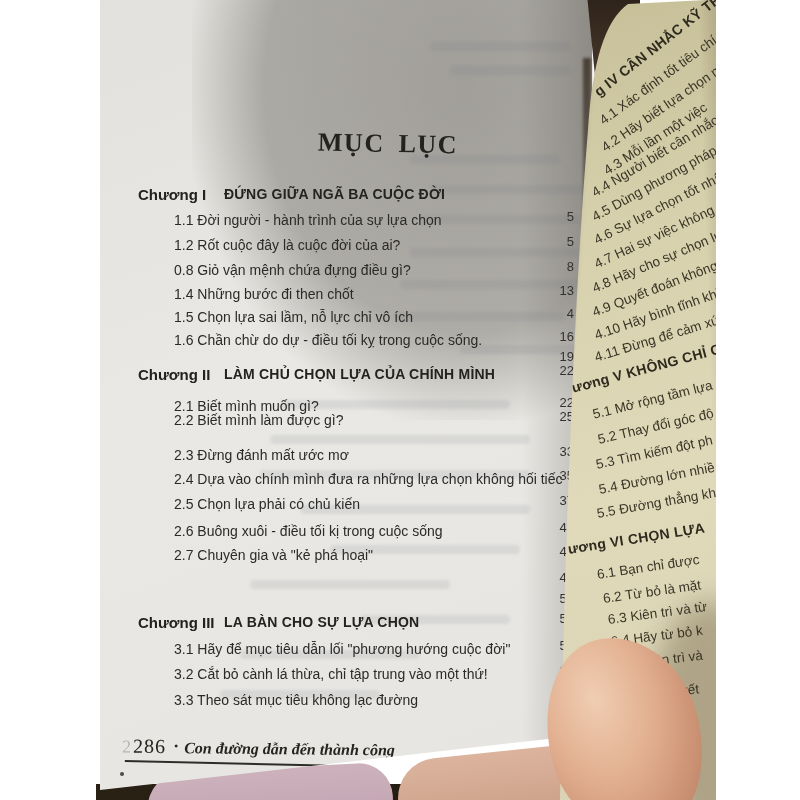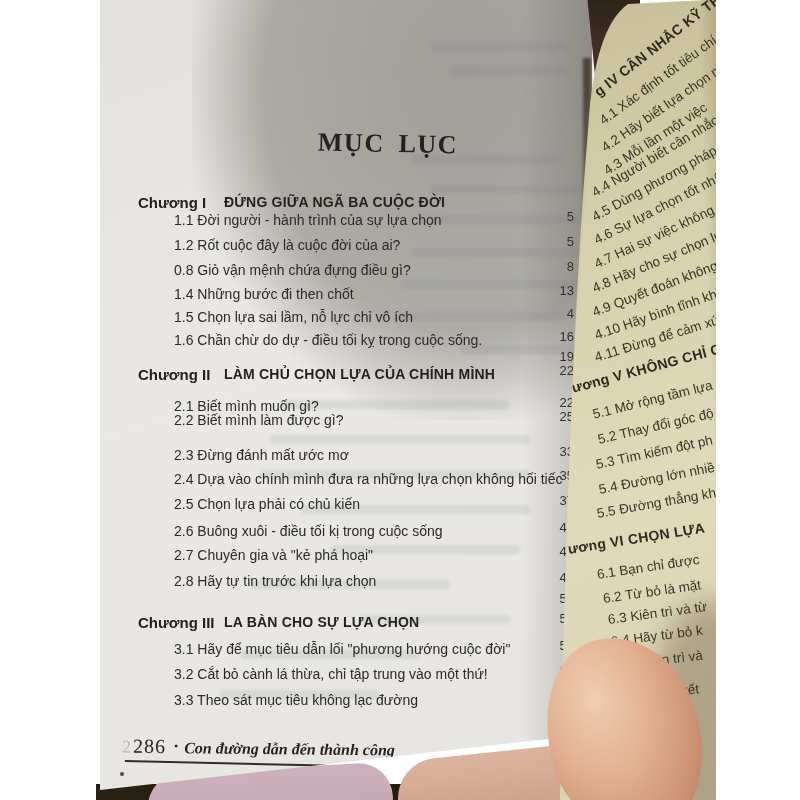--- a/index.html
+++ b/index.html
@@ -99,21 +99,21 @@
         <div class="ghost" style="left: 230px; top: 545px; width: 190px;"></div>
         <div class="ghost" style="left: 150px; top: 580px; width: 200px;"></div>
         <div class="ghost" style="left: 260px; top: 615px; width: 150px;"></div>
         <div class="ghost" style="left: 140px; top: 650px; width: 180px;"></div>
         <div class="ghost" style="left: 120px; top: 690px; width: 160px;"></div>
       </div>
 
     <h1 class="page-title">MỤC LỤC</h1>
 
     <div id="toc-rows">
-        <div class="trow chapter" style="top: 194px; padding-left: 18px;">
+        <div class="trow chapter" style="top: 186px; padding-left: 18px;">
           <span class="ch-label">Chương I</span>
           <span class="ch-title">ĐỨNG GIỮA NGÃ BA CUỘC ĐỜI</span>
         </div>
         <div class="trow item" style="top: 212px;">
           <span class="item-text">1.1 Đời người - hành trình của sự lựa chọn</span>
           <span class="pnum">5</span>
         </div>
         <div class="trow item" style="top: 237px;">
           <span class="item-text">1.2 Rốt cuộc đây là cuộc đời của ai?</span>
           <span class="pnum">5</span>
@@ -164,21 +164,20 @@
         </div>
         <div class="trow item" style="top: 523px;">
           <span class="item-text">2.6 Buông xuôi - điều tối kị trong cuộc sống</span>
           <span class="pnum">43</span>
         </div>
         <div class="trow item" style="top: 547px;">
           <span class="item-text">2.7 Chuyên gia và "kẻ phá hoại"</span>
           <span class="pnum">46</span>
         </div>
         <div class="trow item" style="top: 573px;">
-          <span class="item-text">2.8 Hãy tự tin trước khi lựa chọn</span>
           <span class="pnum">47</span>
         </div>
         <div class="trow gap" style="top: 594px;">
           <span class="pnum">54</span>
         </div>
         <div class="trow chapter" style="top: 614px;">
           <span class="ch-label">Chương III</span>
           <span class="ch-title">LA BÀN CHO SỰ LỰA CHỌN</span>
           <span class="pnum">54</span>
         </div>

